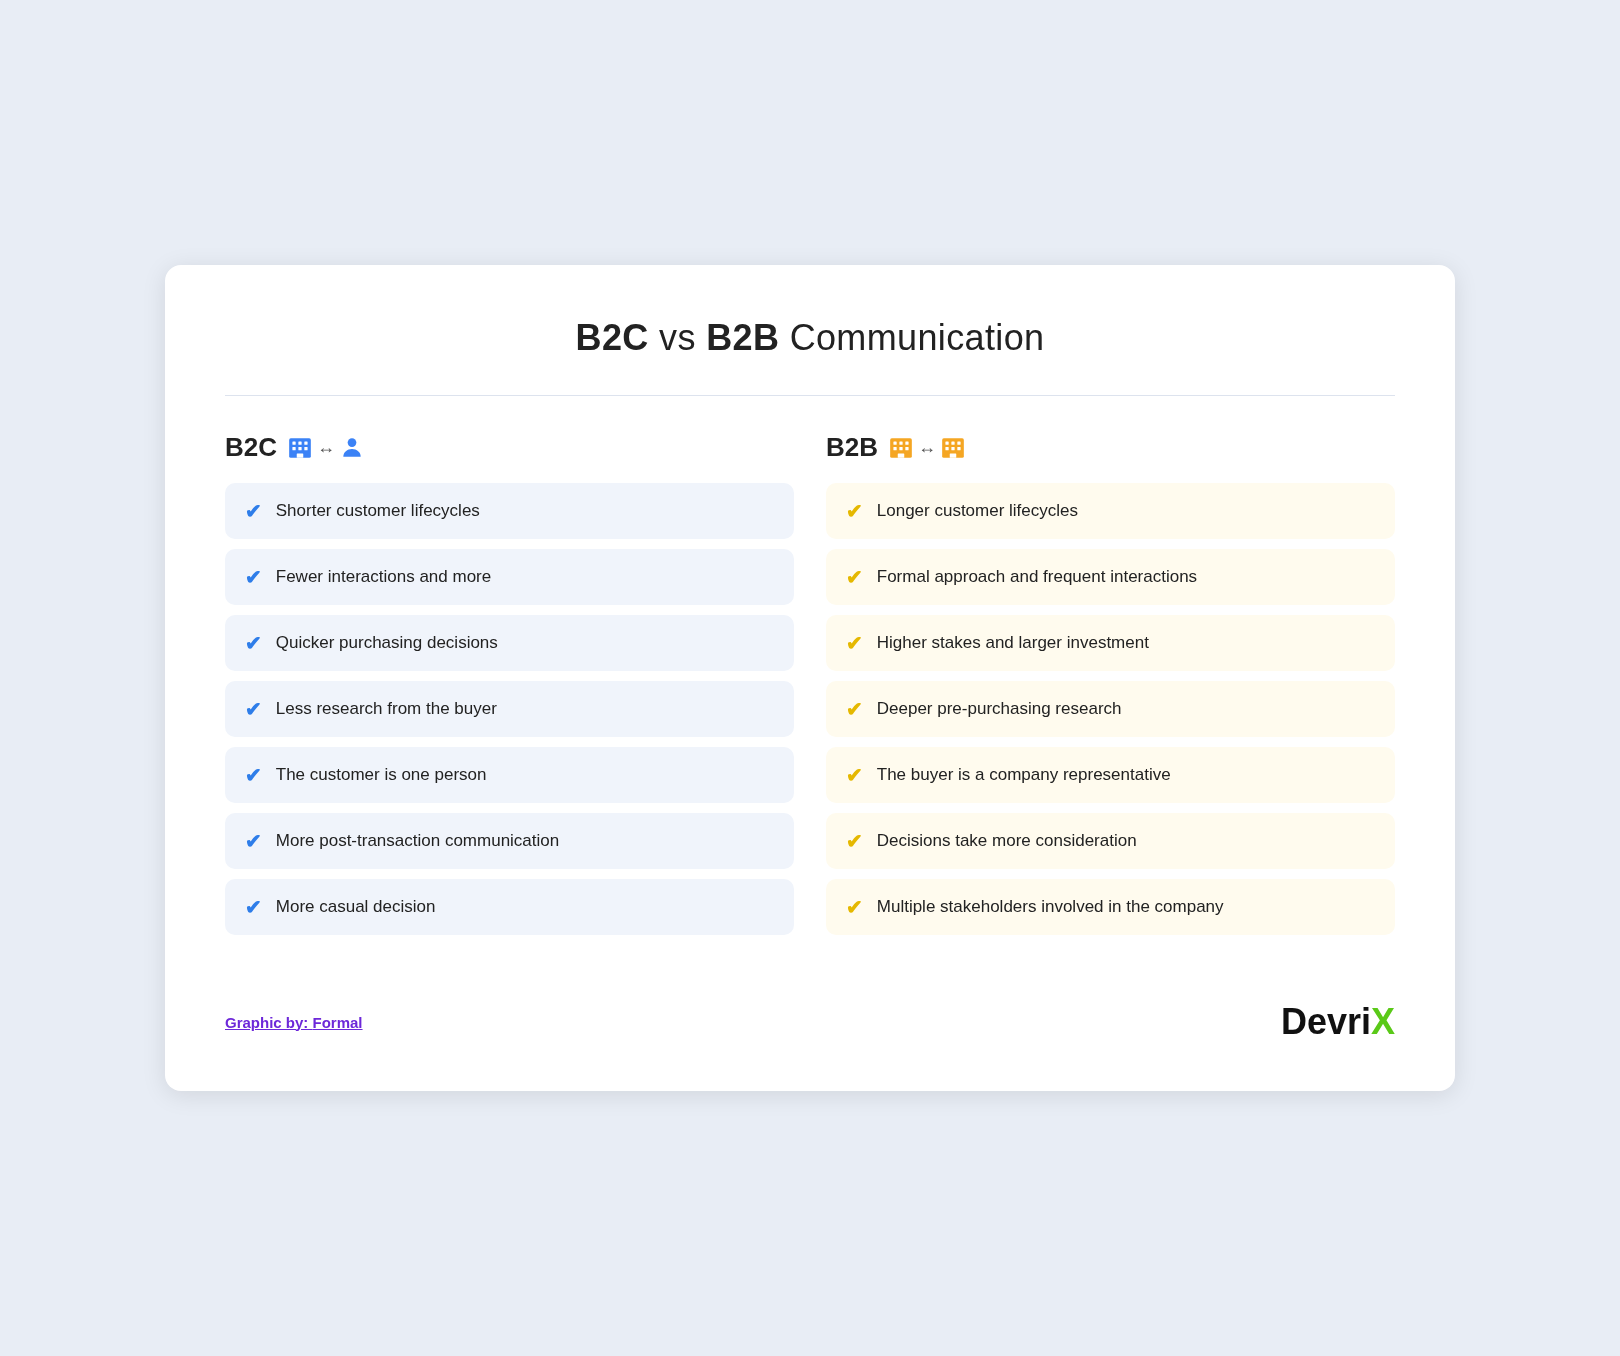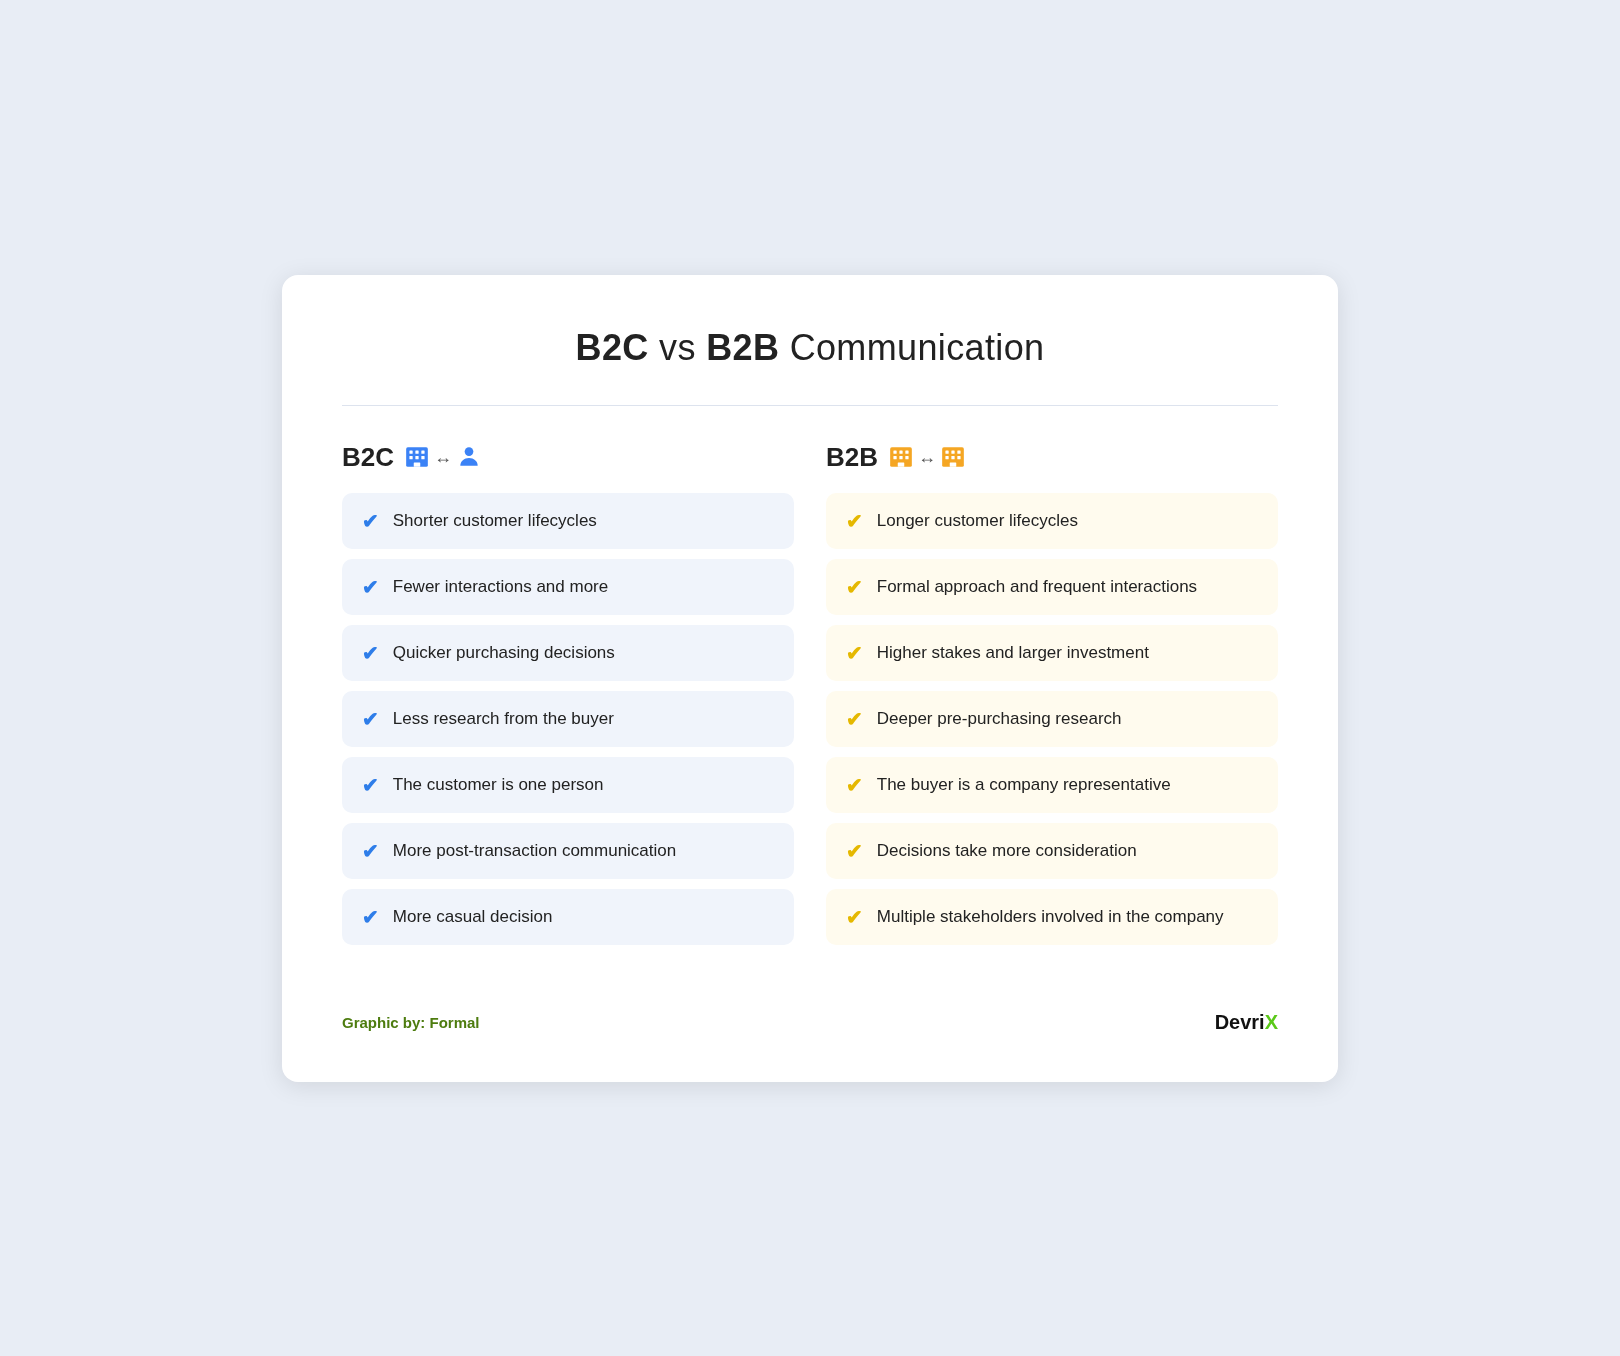--- a/index.html
+++ b/index.html
@@ -9,21 +9,21 @@
       display: flex;
       justify-content: center;
       align-items: center;
       min-height: 100vh;
       padding: 40px;
     }
     .card {
       background: #fff;
       border-radius: 16px;
       box-shadow: 0 4px 24px rgba(0,0,0,0.10);
-      width: 1056px;
+      width: 1290px;
       max-width: 100%;
       padding: 52px 60px 48px 60px;
     }
     .main-title {
       text-align: center;
       font-size: 36px;
       font-weight: 400;
       color: #222;
       margin-bottom: 36px;
       letter-spacing: 0.01em;
@@ -94,23 +94,23 @@
       display: flex;
       justify-content: space-between;
       align-items: center;
       margin-top: 44px;
       padding-top: 12px;
     }
     .graphic-by {
       color: #888;
       font-size: 15px;
     }
-    .graphic-by span { font-weight: 700; color: #4d7c0f; }
+    .graphic-by span { font-weight: 700; color: #6d28d9; text-decoration: underline; }
     .devrix-logo {
-      font-size: 20px;
+      font-size: 36px;
       font-weight: 800;
       color: #111;
       display: flex;
       align-items: center;
     }
     .devrix-logo .x-green {
       color: #5ac918;
       font-weight: 900;
     }
     

